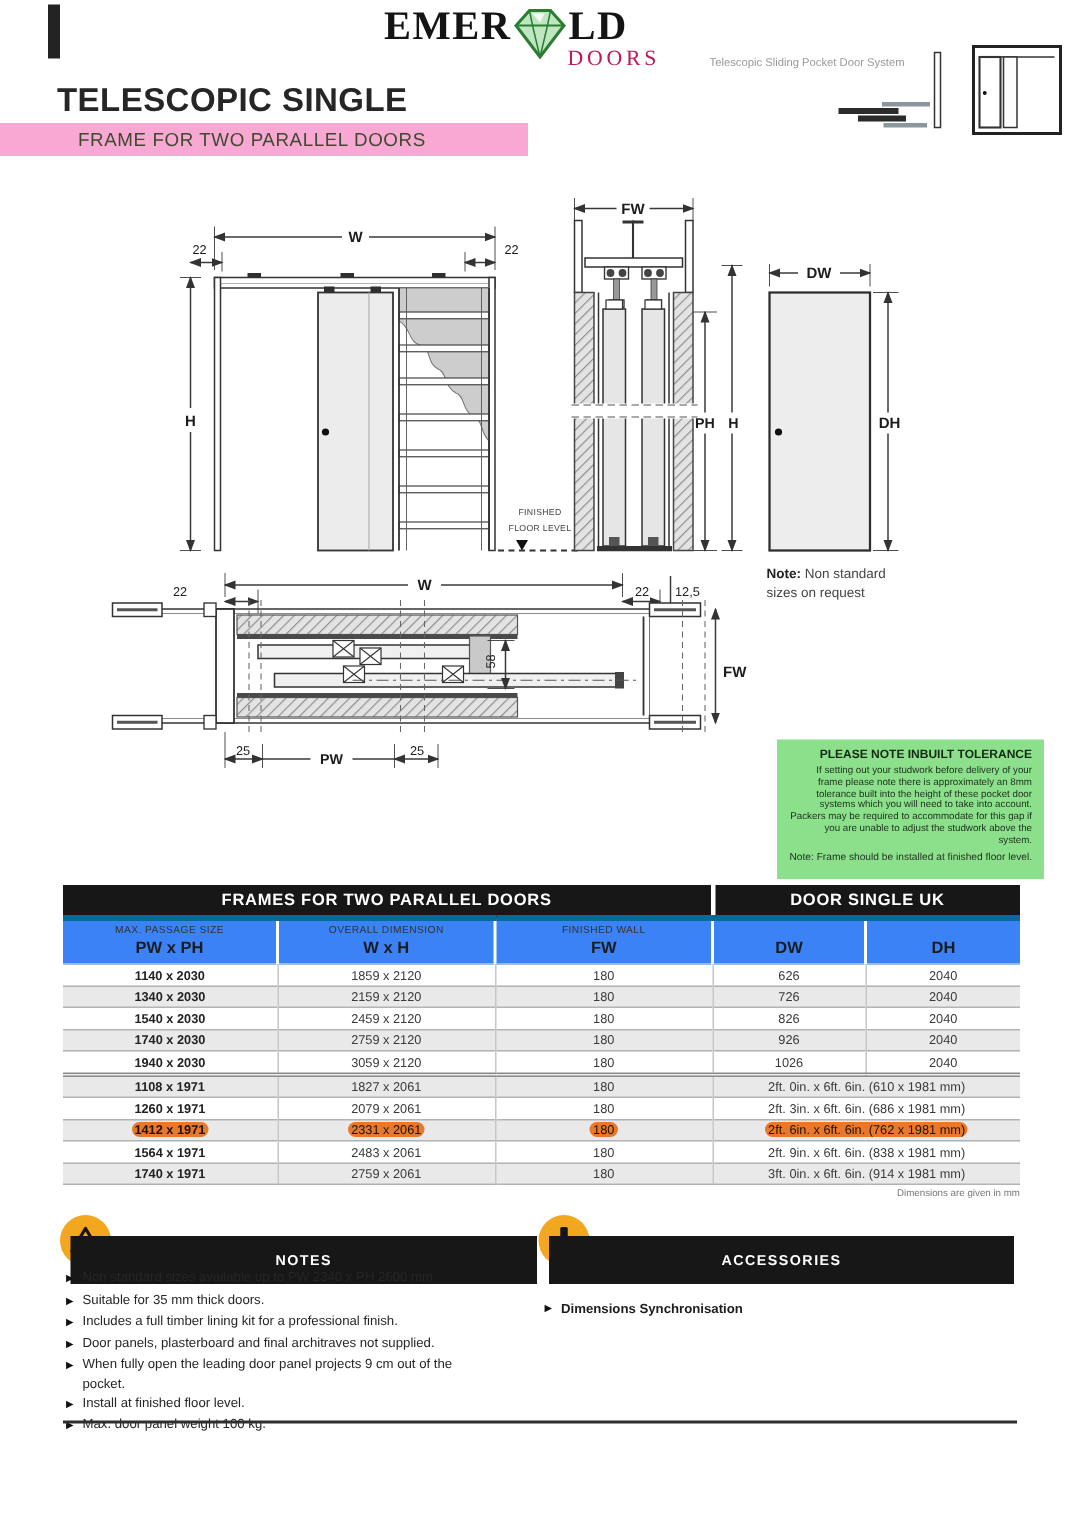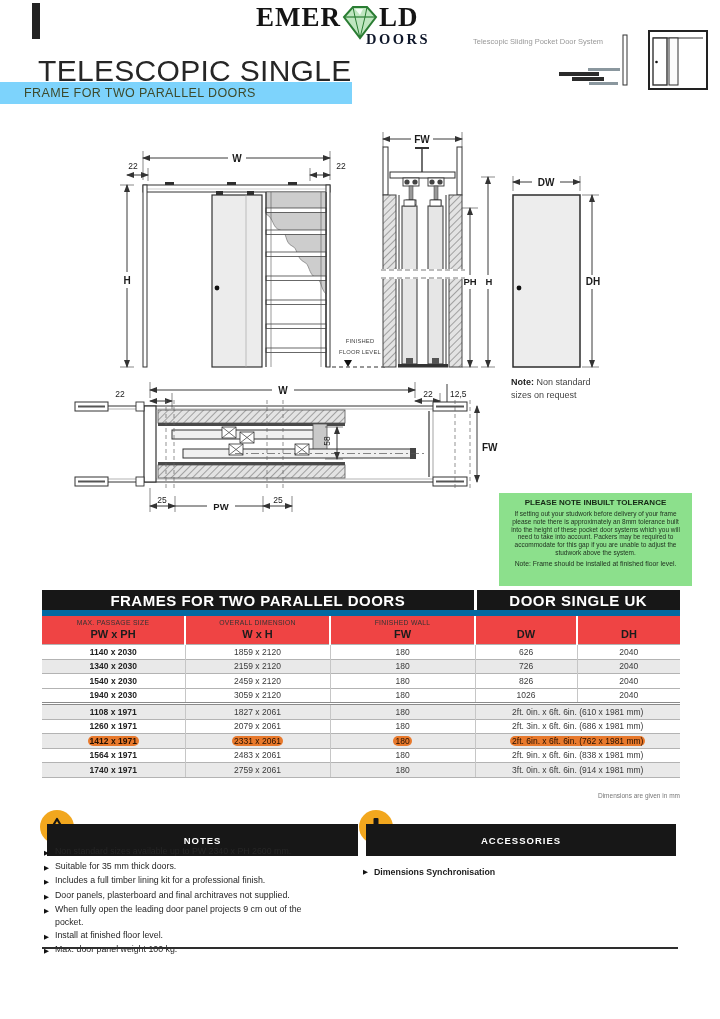--- a/index.html
+++ b/index.html
@@ -7,53 +7,53 @@
        font-family:"Liberation Sans",sans-serif;overflow:hidden;color:#222}
   .abs{position:absolute}
   svg{font-family:"Liberation Sans",sans-serif}
 
   
   #corner-mark{left:32px;top:3px;width:8px;height:36px;background:#232323}
   #logo{left:256px;top:2px;display:flex;align-items:flex-start;
         font-family:"Liberation Serif",serif;font-weight:bold;font-size:27px;
         letter-spacing:1px;color:#141414;line-height:30px}
   #logo .gem{margin:2px -1px 0 -1px}
-  #logo-sub{left:356px;top:31px;width:84px;text-align:center;
-        font-family:"Liberation Serif",serif;font-weight:bold;font-size:14.5px;
-        letter-spacing:2.5px;color:#0f172a}
+  #logo-sub{left:356px;top:31px;width:84px;text-align:right;
+        font-family:"Liberation Serif",serif;font-weight:normal;font-size:14.5px;
+        letter-spacing:2.5px;color:#be185d}
   #tagline{left:473px;top:37px;font-size:7.5px;color:#999}
-  #page-title{left:38px;top:54px;font-size:30px;font-weight:normal;color:#262626;letter-spacing:.3px}
-  #subtitle-bar{left:0;top:82px;width:352px;height:22px;background:#7dd3fc;
-        display:flex;align-items:center;box-sizing:border-box;padding-left:24px;
+  #page-title{left:38px;top:54px;font-size:22px;font-weight:bold;color:#262626;letter-spacing:.3px}
+  #subtitle-bar{left:0;top:82px;width:352px;height:22px;background:#f9a8d4;
+        display:flex;align-items:center;box-sizing:border-box;padding-left:52px;
         font-size:12.5px;color:#3d4a2c;letter-spacing:.4px}
 
   
   #drawings{left:0;top:118px}
   .dim{stroke:#3a3a3a;stroke-width:1;fill:none}
   .thin{stroke:#3a3a3a;stroke-width:.6;fill:none}
   .lbl{font-size:10px;font-weight:bold;fill:#1c1c1c}
   .lbl9{font-size:9.5px;font-weight:bold;fill:#1c1c1c}
   .num{font-size:8.5px;fill:#222}
   .tiny{font-size:5.8px;fill:#444;letter-spacing:.2px}
 
   
   #panel-note{left:511px;top:376px;width:97px;font-size:9px;line-height:12.5px;color:#444}
   #panel-note b{color:#222}
-  #tolerance-box{left:499px;top:493px;width:193px;height:93px;background:#8ce08c;
-        box-sizing:border-box;padding:5px 8px 0;text-align:center}
+  #tolerance-box{left:518px;top:493px;width:178px;height:93px;background:#8ce08c;
+        box-sizing:border-box;padding:5px 8px 0;text-align:right}
   #tolerance-box .t{font-size:8px;font-weight:bold;color:#152815;margin-bottom:3px}
   #tolerance-box .b{font-size:6.5px;line-height:7.8px;color:#1e2e1e}
   #tolerance-box .n{font-size:6.8px;color:#1e2e1e;margin-top:3px}
 
   
   #spec-table{left:42px;top:590px;width:638px;border-collapse:collapse;table-layout:fixed}
-  #spec-table th.band{background:#171717;color:#fff;font-size:15px;font-weight:bold;
+  #spec-table th.band{background:#171717;color:#fff;font-size:11px;font-weight:bold;
         height:20px;letter-spacing:.5px;padding:0}
   #spec-table th.band2{border-left:3px solid #fff}
-  #spec-table th.sub{background:#ef4444;border-left:2px solid #fff;padding:3px 0 4px;border-top:6px solid #0369a1}
+  #spec-table th.sub{background:#3b82f6;border-left:2px solid #fff;padding:3px 0 4px;border-top:4px solid #0369a1}
   #spec-table th.sub:first-child{border-left:none}
   .sub-label{font-size:6.8px;font-weight:normal;color:#333;letter-spacing:.3px;height:8px}
   .sub-code{font-size:11px;font-weight:bold;color:#1c1c1c;margin-top:1px}
   #spec-table td{height:13.5px;font-size:8.5px;text-align:center;padding:0;
         border-top:1px solid #b3b3b3;border-left:1px solid #c6c6c6;color:#3a3a3a}
   #spec-table td:first-child{border-left:none;font-weight:bold;color:#222}
   #spec-table tr.alt{background:#e9e9e9}
   #spec-table tr.sep td{border-top:3px double #8a8a8a}
   #spec-table tr.last td{border-bottom:1px solid #b3b3b3}
   .hl{background:#e8792c;border-radius:6px;padding:0 2px;color:#241000}
@@ -424,20 +424,27 @@
         <td>726</td>
         <td>2040</td>
     </tr>
     <tr>
       <td>1540 x 2030</td>
         <td>2459 x 2120</td>
         <td>180</td>
         <td>826</td>
         <td>2040</td>
     </tr>
+    <tr class="alt">
+      <td>1740 x 2030</td>
+        <td>2759 x 2120</td>
+        <td>180</td>
+        <td>926</td>
+        <td>2040</td>
+    </tr>
     <tr>
       <td>1940 x 2030</td>
         <td>3059 x 2120</td>
         <td>180</td>
         <td>1026</td>
         <td>2040</td>
     </tr>
     <tr class="alt sep">
       <td>1108 x 1971</td>
         <td>1827 x 2061</td>

